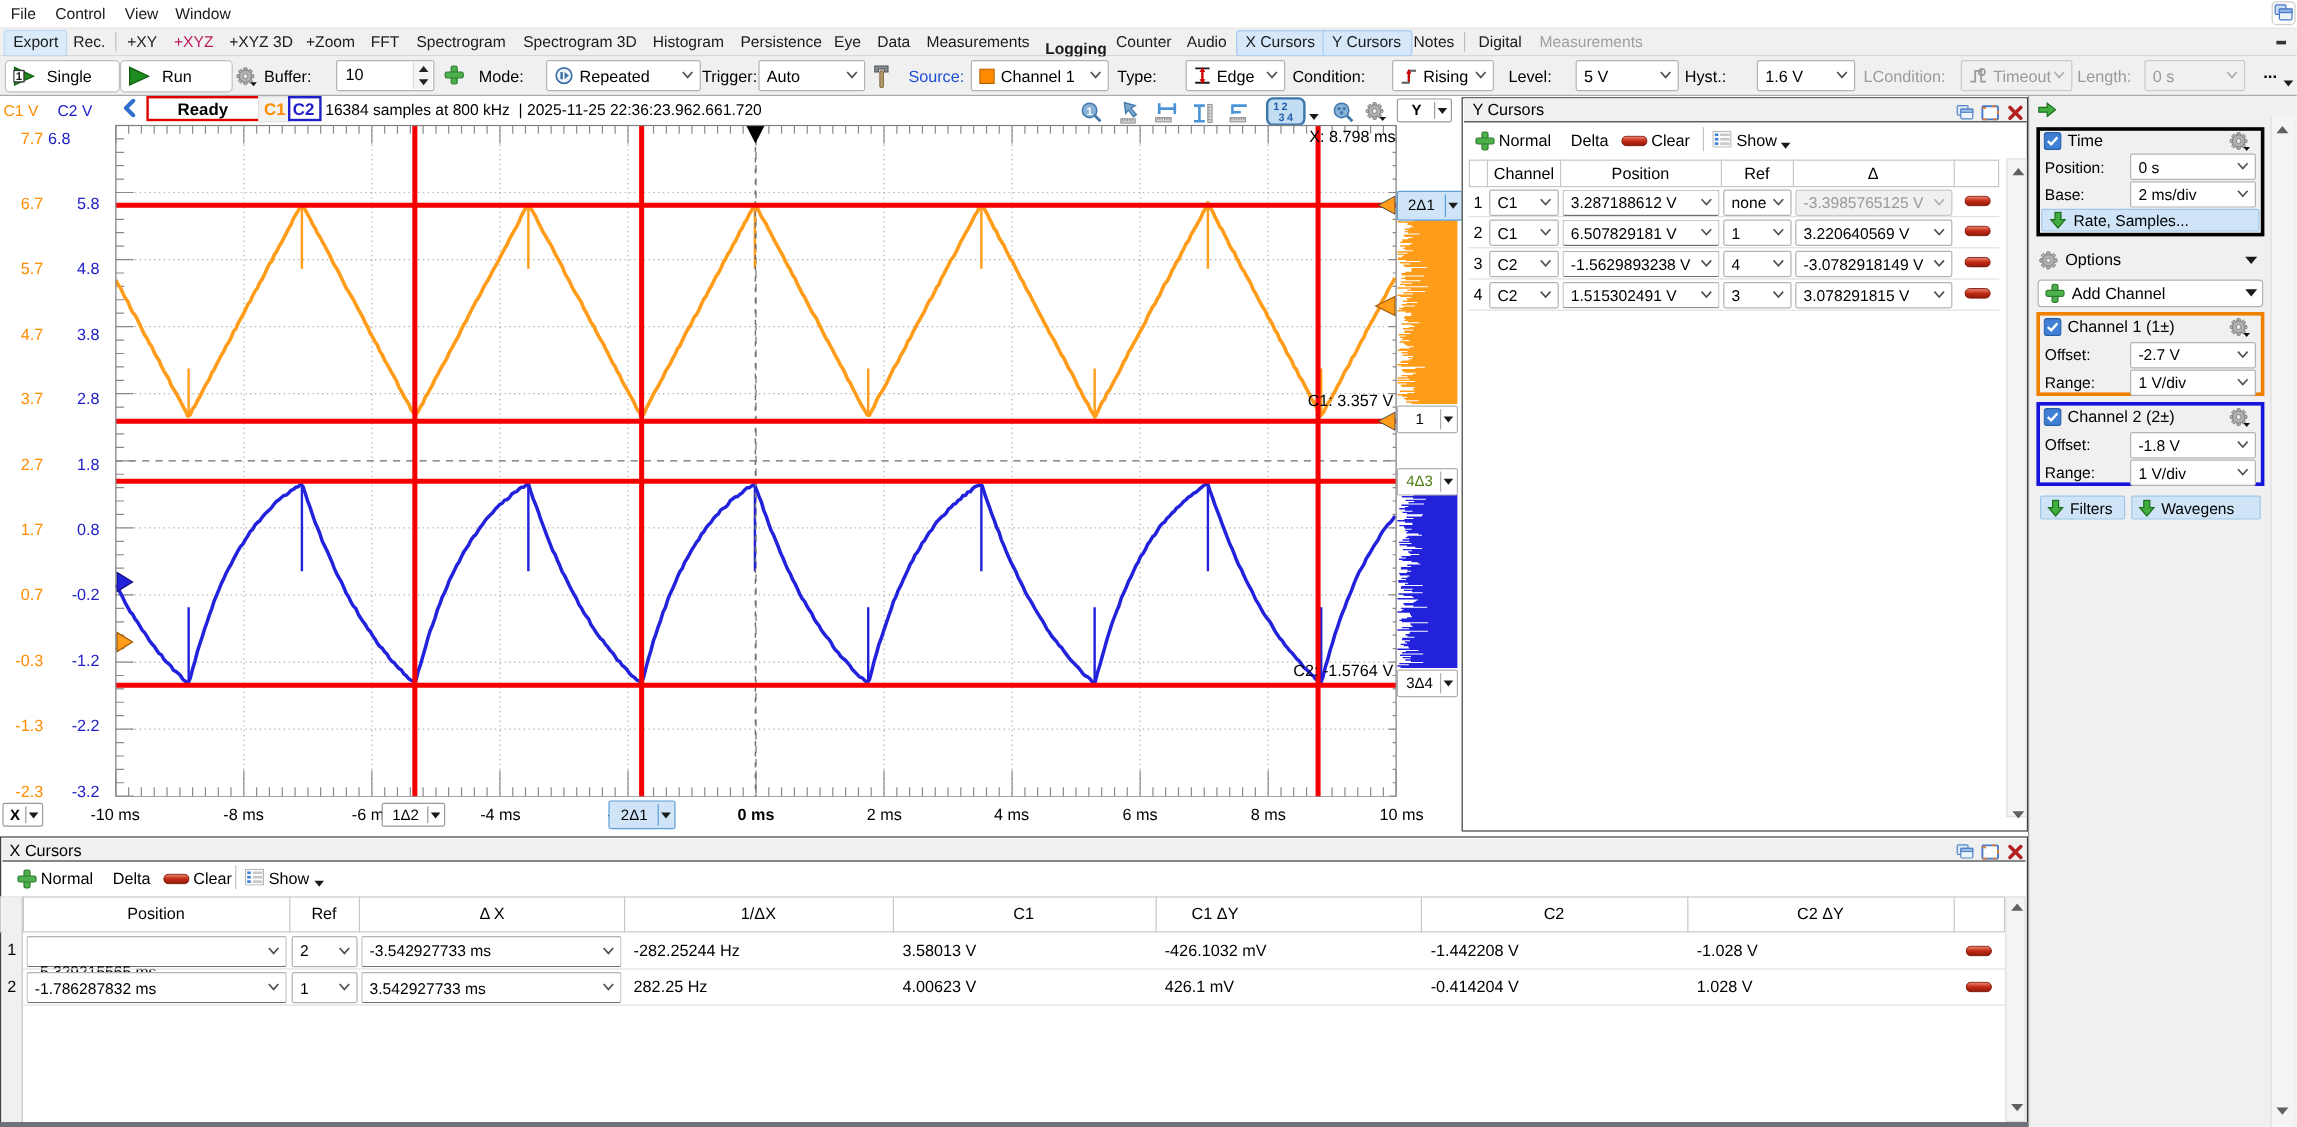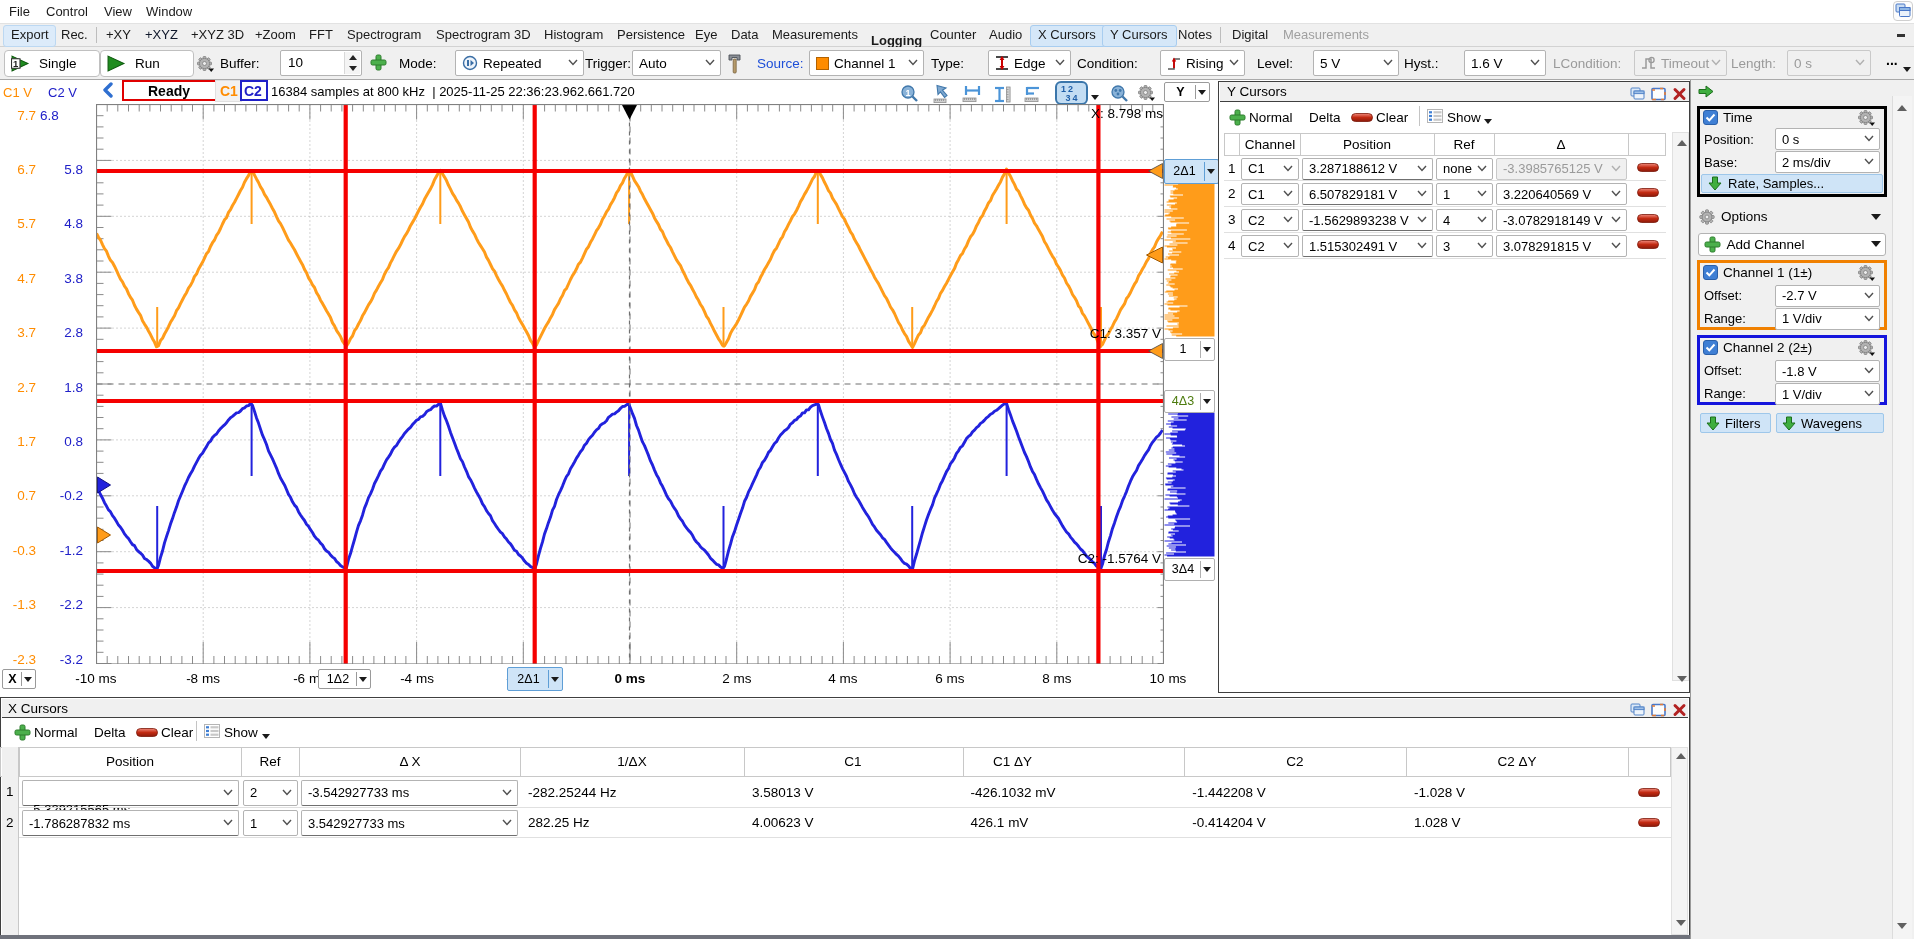--- a/index.html
+++ b/index.html
@@ -18,21 +18,21 @@
     </svg></div>
 <div class="ab " style="left:0px;top:24px;width:1914px;height:22px;background:#f0f0f0;border-bottom:1px solid #d2d2d2;"></div>
 <div class="ab " style="left:3px;top:25px;width:51px;height:20px;background:#dcebfa;border:1px solid #bcd8f2;border-radius:3px;"></div>
 <div class="ab " style="left:96px;top:27px;width:1px;height:16px;background:#bdbdbd;"></div>
 <div class="ab " style="left:1220px;top:27px;width:1px;height:16px;background:#bdbdbd;"></div>
 <div class="ab " style="left:1030px;top:25px;width:74px;height:20px;background:#d5e7f8;border:1px solid #a8cdf0;border-radius:3px;"></div>
 <div class="ab " style="left:1102px;top:25px;width:73px;height:20px;background:#d5e7f8;border:1px solid #a8cdf0;border-radius:3px;"></div>
 <div class="ab " style="left:11px;top:27px;font-size:13px;color:#1a1a1a;font-weight:normal;white-space:nowrap;">Export</div>
 <div class="ab " style="left:61px;top:27px;font-size:13px;color:#1a1a1a;font-weight:normal;white-space:nowrap;">Rec.</div>
 <div class="ab " style="left:106px;top:27px;font-size:13px;color:#1a1a1a;font-weight:normal;white-space:nowrap;">+XY</div>
-<div class="ab " style="left:145px;top:27px;font-size:13px;color:#0f172a;font-weight:normal;white-space:nowrap;">+XYZ</div>
+<div class="ab " style="left:145px;top:27px;font-size:13px;color:#be185d;font-weight:normal;white-space:nowrap;">+XYZ</div>
 <div class="ab " style="left:191px;top:27px;font-size:13px;color:#1a1a1a;font-weight:normal;white-space:nowrap;">+XYZ 3D</div>
 <div class="ab " style="left:255px;top:27px;font-size:13px;color:#1a1a1a;font-weight:normal;white-space:nowrap;">+Zoom</div>
 <div class="ab " style="left:309px;top:27px;font-size:13px;color:#1a1a1a;font-weight:normal;white-space:nowrap;">FFT</div>
 <div class="ab " style="left:347px;top:27px;font-size:13px;color:#1a1a1a;font-weight:normal;white-space:nowrap;">Spectrogram</div>
 <div class="ab " style="left:436px;top:27px;font-size:13px;color:#1a1a1a;font-weight:normal;white-space:nowrap;">Spectrogram 3D</div>
 <div class="ab " style="left:544px;top:27px;font-size:13px;color:#1a1a1a;font-weight:normal;white-space:nowrap;">Histogram</div>
 <div class="ab " style="left:617px;top:27px;font-size:13px;color:#1a1a1a;font-weight:normal;white-space:nowrap;">Persistence</div>
 <div class="ab " style="left:695px;top:27px;font-size:13px;color:#1a1a1a;font-weight:normal;white-space:nowrap;">Eye</div>
 <div class="ab " style="left:731px;top:27px;font-size:13px;color:#1a1a1a;font-weight:normal;white-space:nowrap;">Data</div>
 <div class="ab " style="left:772px;top:27px;font-size:13px;color:#1a1a1a;font-weight:normal;white-space:nowrap;">Measurements</div>

